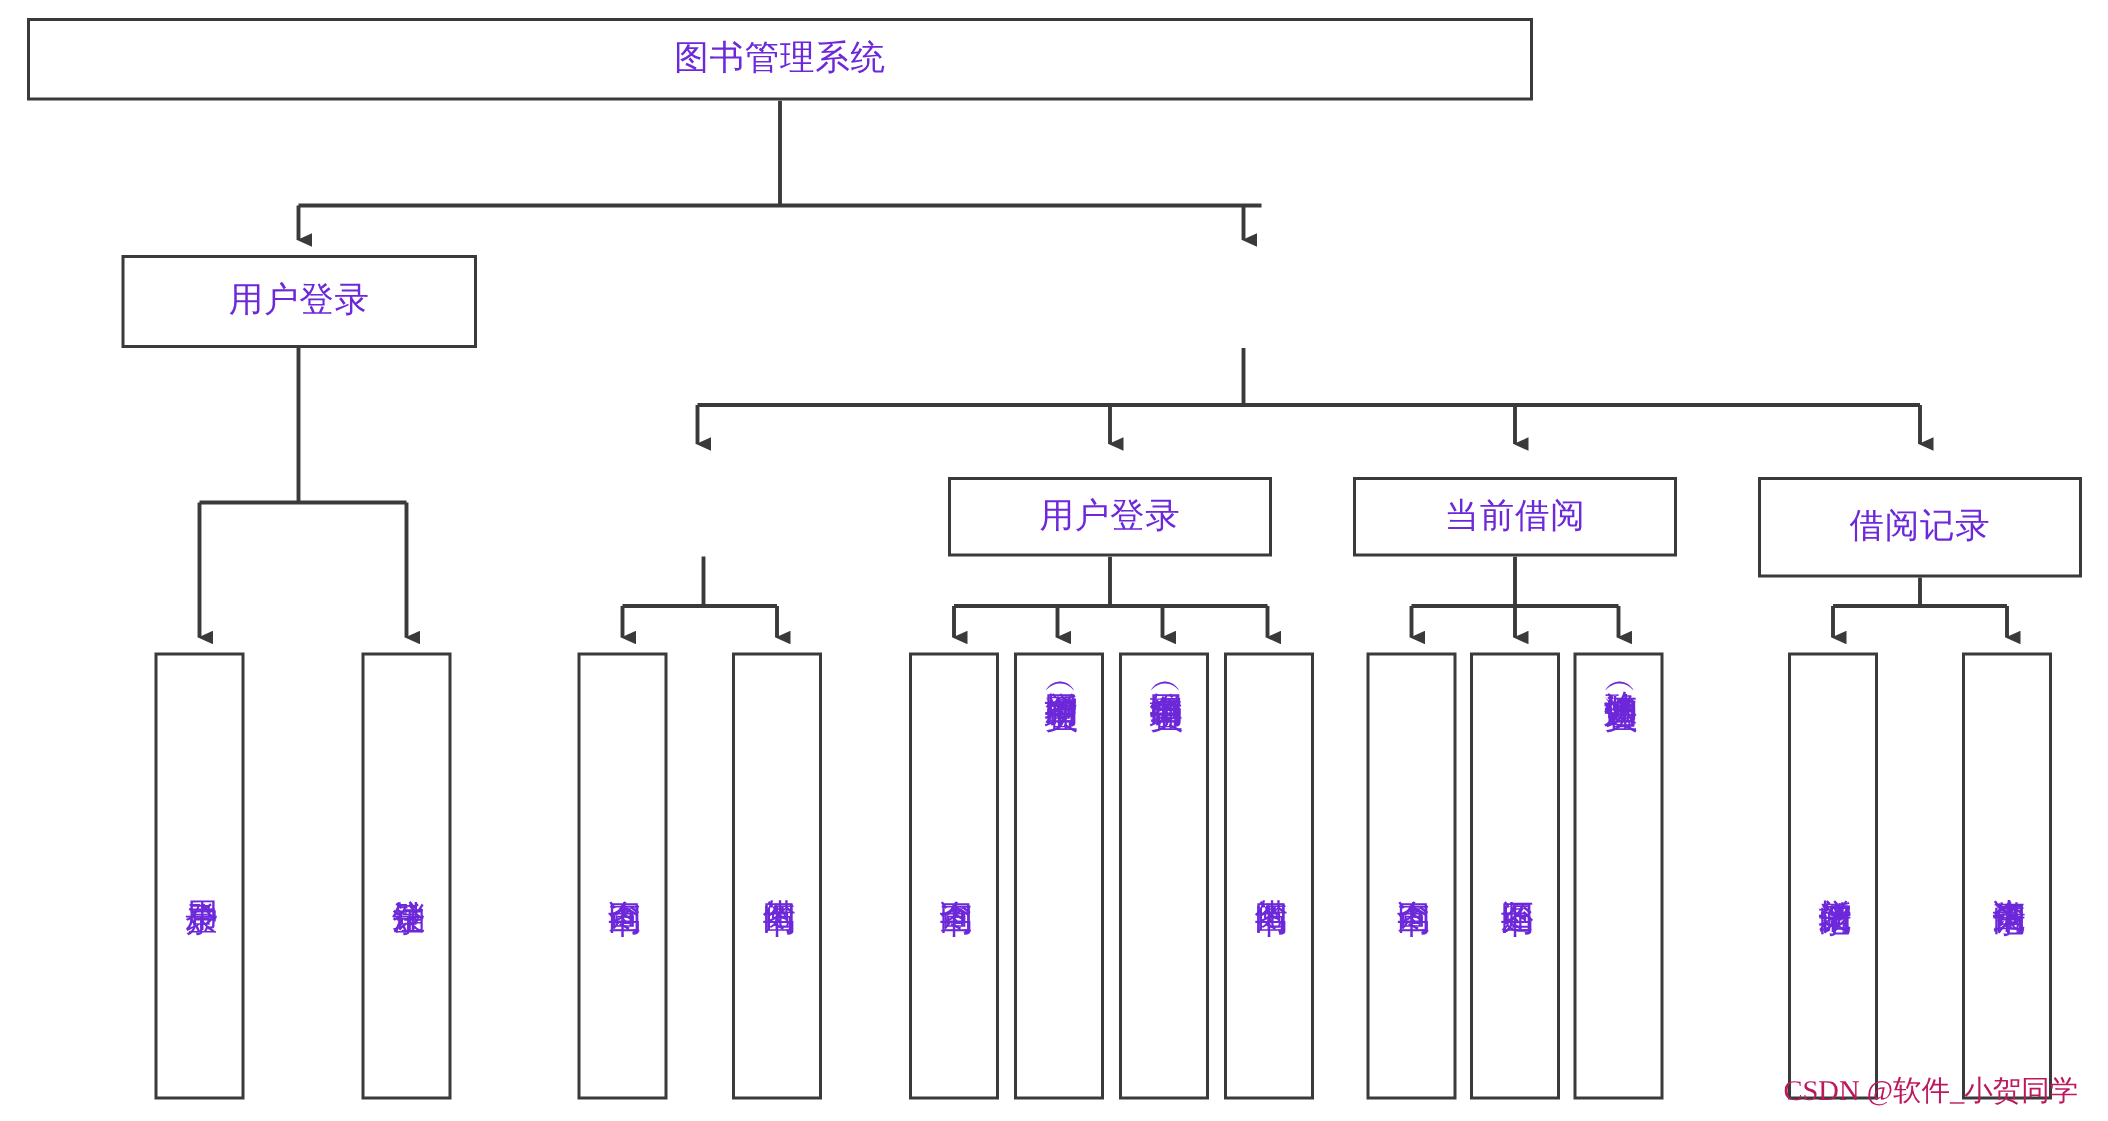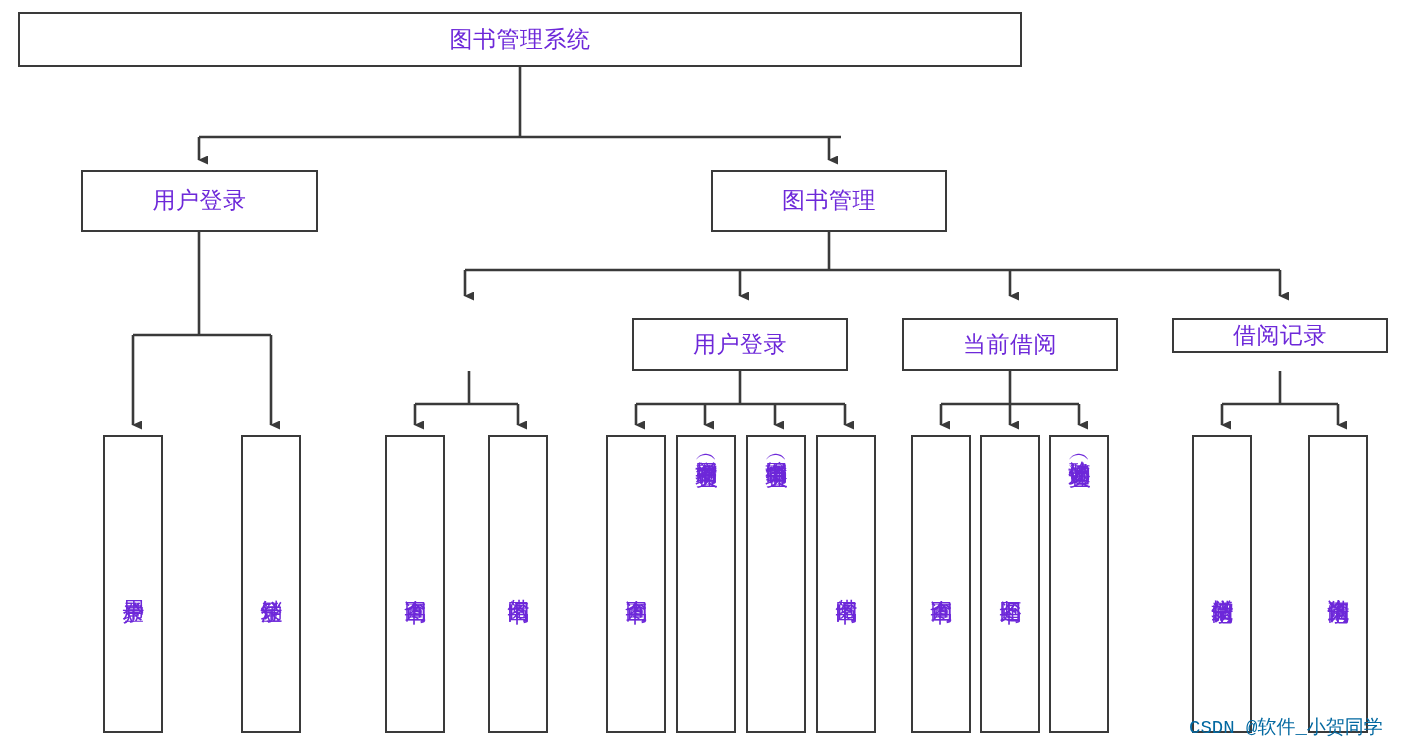--- a/index.html
+++ b/index.html
@@ -58,24 +58,24 @@
   }
   .node-v.mid {
     justify-content: center;
     padding-top: 0;
   }
   .watermark {
     position: absolute;
     left: 1189px;
     top: 714px;
     font-size: 19px;
-    color: #0369a1;
+    color: #be185d;
     white-space: nowrap;
     z-index: 5;
-    font-family: Liberation Mono, monospace;
+    font-family: Liberation Serif, serif;
   }
 </style>
 </head>
 <body>
 
 <div id="diagram-root">
 
   <svg id="diagram-svg" viewBox="0 0 1405 747" xmlns="http://www.w3.org/2000/svg">
     <defs>
       <marker id="arrowhead" markerWidth="9" markerHeight="10" refX="4.5" refY="9" orient="auto" markerUnits="userSpaceOnUse">
@@ -126,31 +126,28 @@
     </g>
   </svg>
 
   <div class="node node-h" style="left:18px; top:12px; width:1004px; height:55px;">
     <span>图书管理系统</span>
   </div>
 
   <div class="node node-h" style="left:81px; top:170px; width:237px; height:62px;">
     <span>用户登录</span>
   </div>
-  <div class="node node-h" style="left:711px; top:170px; width:236px; height:62px;">
-    <span>图书管理</span>
-  </div>
 
   <div class="node node-h" style="left:632px; top:318px; width:216px; height:53px;">
     <span>用户登录</span>
   </div>
   <div class="node node-h" style="left:902px; top:318px; width:216px; height:53px;align-items:center;">
     <span>当前借阅</span>
   </div>
-  <div class="node node-h" style="left:1172px; top:318px; width:216px; height:35px;">
+  <div class="node node-h" style="left:1172px; top:318px; width:216px; height:67px;">
     <span>借阅记录</span>
   </div>
 
   <div class="node node-v mid" style="left:103px; top:435px; width:60px; height:298px;">
     <span>用户登录</span>
   </div>
   <div class="node node-v mid" style="left:241px; top:435px; width:60px; height:298px;">
     <span>注销登录</span>
   </div>
 

